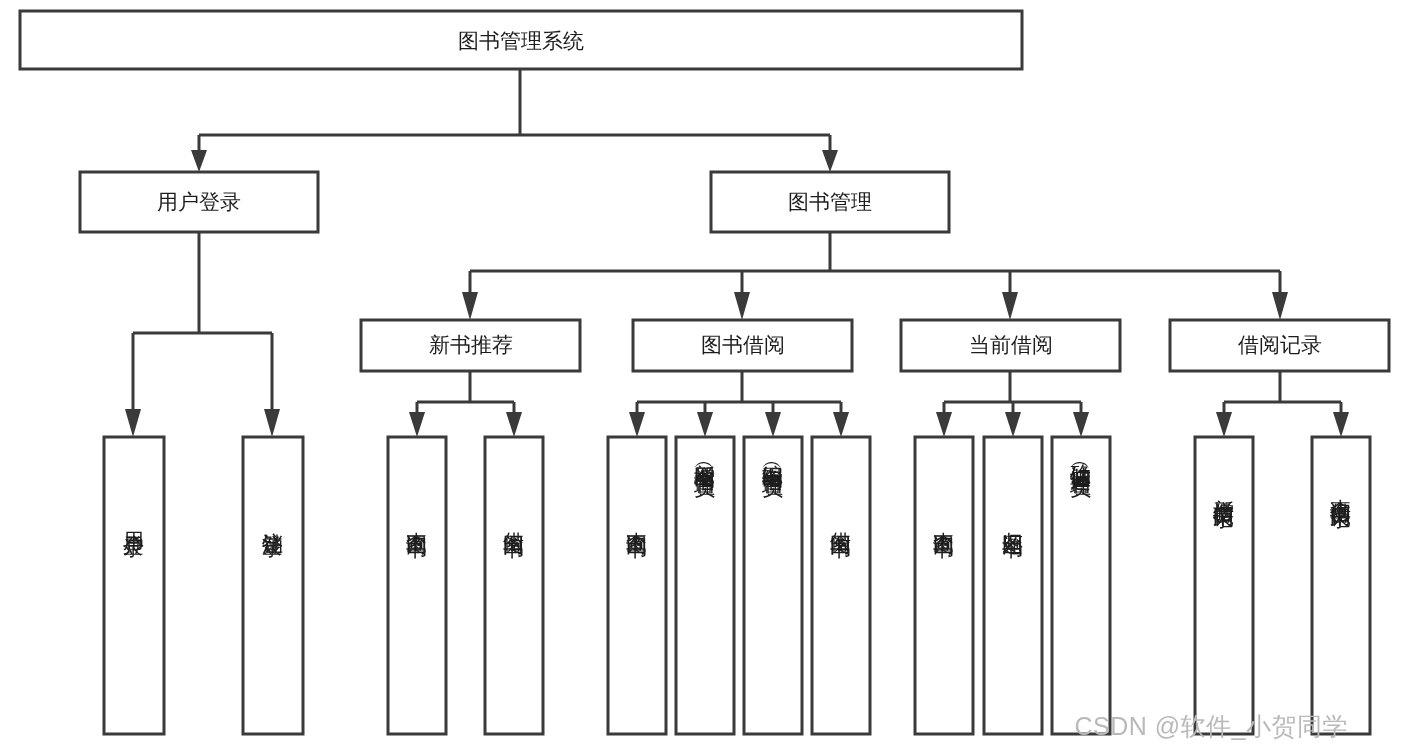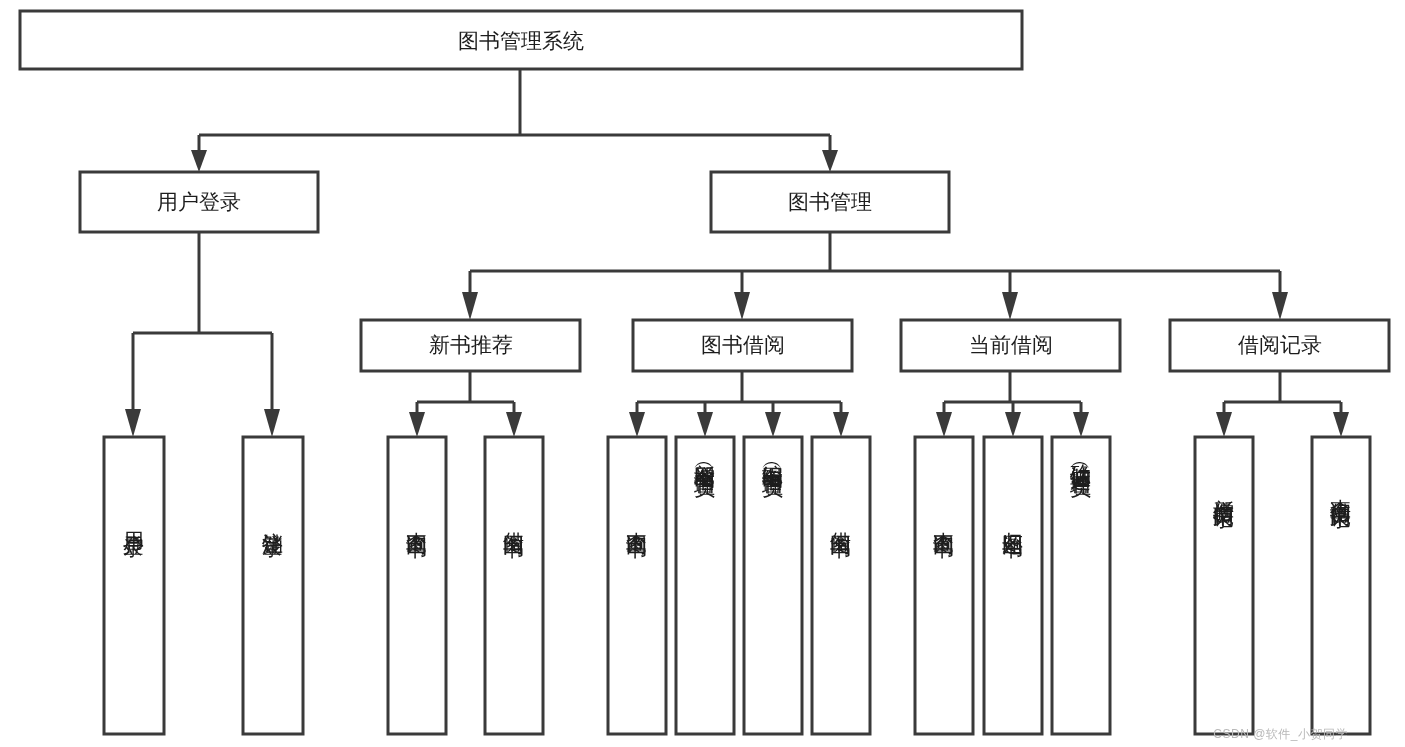--- a/index.html
+++ b/index.html
@@ -64,21 +64,21 @@
     display: flex;
     align-items: flex-start;
     justify-content: center;
     pointer-events: none;
   }
   .watermark {
     position: absolute;
     right: 8px;
     bottom: 4px;
     font-family: "Liberation Sans", "DejaVu Sans", sans-serif;
-    font-size: 12px;
+    font-size: 25px;
     color: #b9b9b9;
     white-space: nowrap;
     letter-spacing: 0.5px;
   }
 </style>
 </head>
 <body>
 
 <div id="diagram-root">
 

